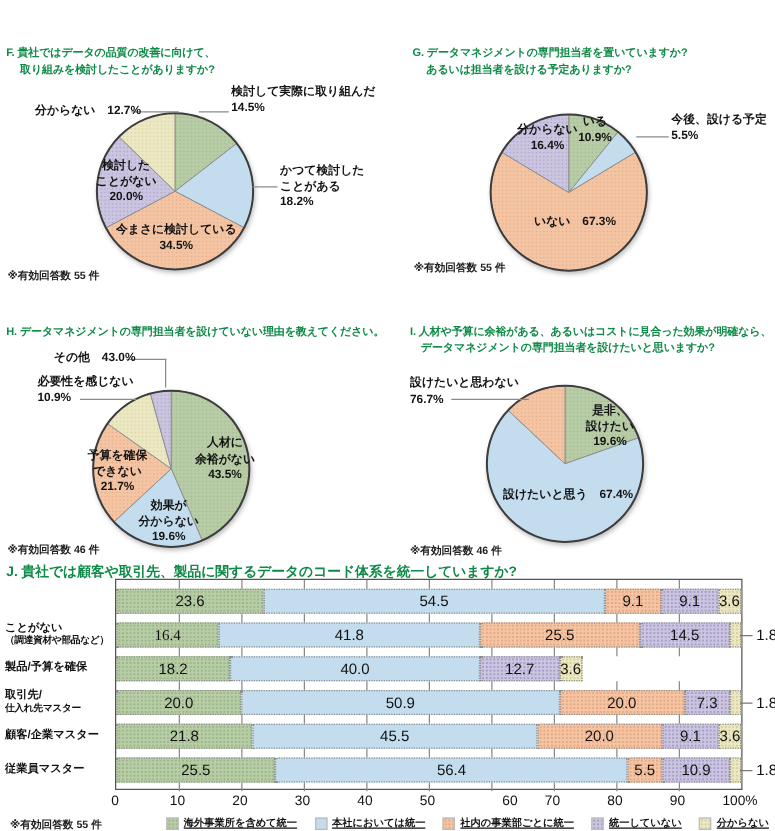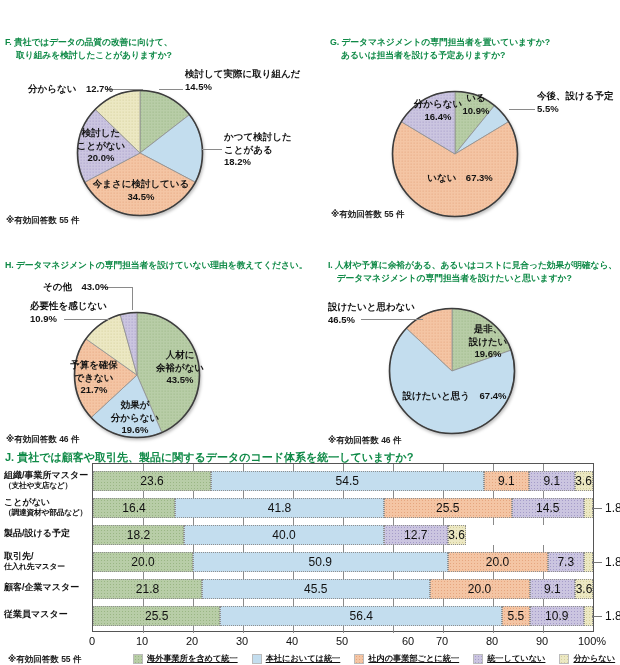--- a/index.html
+++ b/index.html
@@ -164,37 +164,33 @@
       <path d="M 66 66 L 124.94 45.20 A 62.5 62.5 0 1 1 20.44 23.22 Z" fill="url(#pat-blue)" stroke="#8f8f8f" stroke-width="0.8"></path>
       <path d="M 66 66 L 20.44 23.22 A 62.5 62.5 0 0 1 66.00 3.50 Z" fill="url(#pat-orange)" stroke="#8f8f8f" stroke-width="0.8"></path>
       <circle cx="66" cy="66" r="62.5" fill="none" stroke="#3d3d3d" stroke-width="1.6"></circle>
     </svg>
   <i class="ld" style="left:51px;top:62px;width:62px;"></i>
   <div class="lbl c" style="left:143px;top:66px;width:70px;">是非、
 設けたい
 19.6%</div>
   <div class="lbl c" style="left:72px;top:133px;width:145px;">設けたいと思う　67.4%</div>
   <div class="lbl" style="left:18px;top:44px;">設けたいと思わない
-46.5%</div>
+76.7%</div>
   <div class="note" style="left:18px;top:178px;">※有効回答数 46 件</div>
 </section>
 
 <section id="section-j">
   <h2 id="j-title">J. 貴社では顧客や取引先、製品に関するデータのコード体系を統一していますか?</h2>
   <div id="j-labels">
-      <div class="jlabel" style="top: 30px;">
-        <div>組織/事業所マスター</div>
-        <div class="sub">（支社や支店など）</div>
-      </div>
       <div class="jlabel" style="top: 57px;">
         <div>ことがない</div>
         <div class="sub">（調達資材や部品など）</div>
       </div>
       <div class="jlabel" style="top: 84px;">
-        <div>製品/設ける予定</div>
+        <div>製品/予算を確保</div>
       </div>
       <div class="jlabel" style="top: 111px;">
         <div>取引先/</div>
         <div class="sub">仕入れ先マスター</div>
       </div>
       <div class="jlabel" style="top: 138px;">
         <div>顧客/企業マスター</div>
       </div>
       <div class="jlabel" style="top: 165px;">
         <div>従業員マスター</div>
@@ -212,21 +208,21 @@
           <span>9.1</span>
         </div>
         <div class="jseg" style="width: 9.1%; background-color: rgb(203, 197, 224); background-image: radial-gradient(rgb(165, 156, 201) 0.7px, transparent 0.8px); background-size: 3px 3px;">
           <span>9.1</span>
         </div>
         <div class="jseg" style="width: 3.6%; background-color: rgb(236, 232, 195); background-image: radial-gradient(rgb(213, 207, 156) 0.7px, transparent 0.8px); background-size: 3px 3px;">
           <span>3.6</span>
         </div>
       </div>
       <div class="jrow" style="top: 34px;">
-        <div class="jseg" style="width: 16.4%; background-color: rgb(184, 205, 167); background-image: radial-gradient(rgb(154, 182, 132) 0.7px, transparent 0.8px); background-size: 3px 3px;">
+        <div class="jseg" style="width: 16.4%; background-color: rgb(184, 205, 167); background-image: radial-gradient(rgb(154, 182, 132) 0.7px, transparent 0.8px); background-size: 3px 3px; font-family: Liberation Serif, serif;">
           <span>16.4</span>
         </div>
         <div class="jseg" style="width: 41.8%; background-color: rgb(195, 221, 238);">
           <span>41.8</span>
         </div>
         <div class="jseg" style="width: 25.5%; background-color: rgb(244, 197, 164); background-image: radial-gradient(rgb(230, 166, 127) 0.7px, transparent 0.8px); background-size: 3px 3px;">
           <span>25.5</span>
         </div>
         <div class="jseg" style="width: 14.5%; background-color: rgb(203, 197, 224); background-image: radial-gradient(rgb(165, 156, 201) 0.7px, transparent 0.8px); background-size: 3px 3px;">
           <span>14.5</span>

